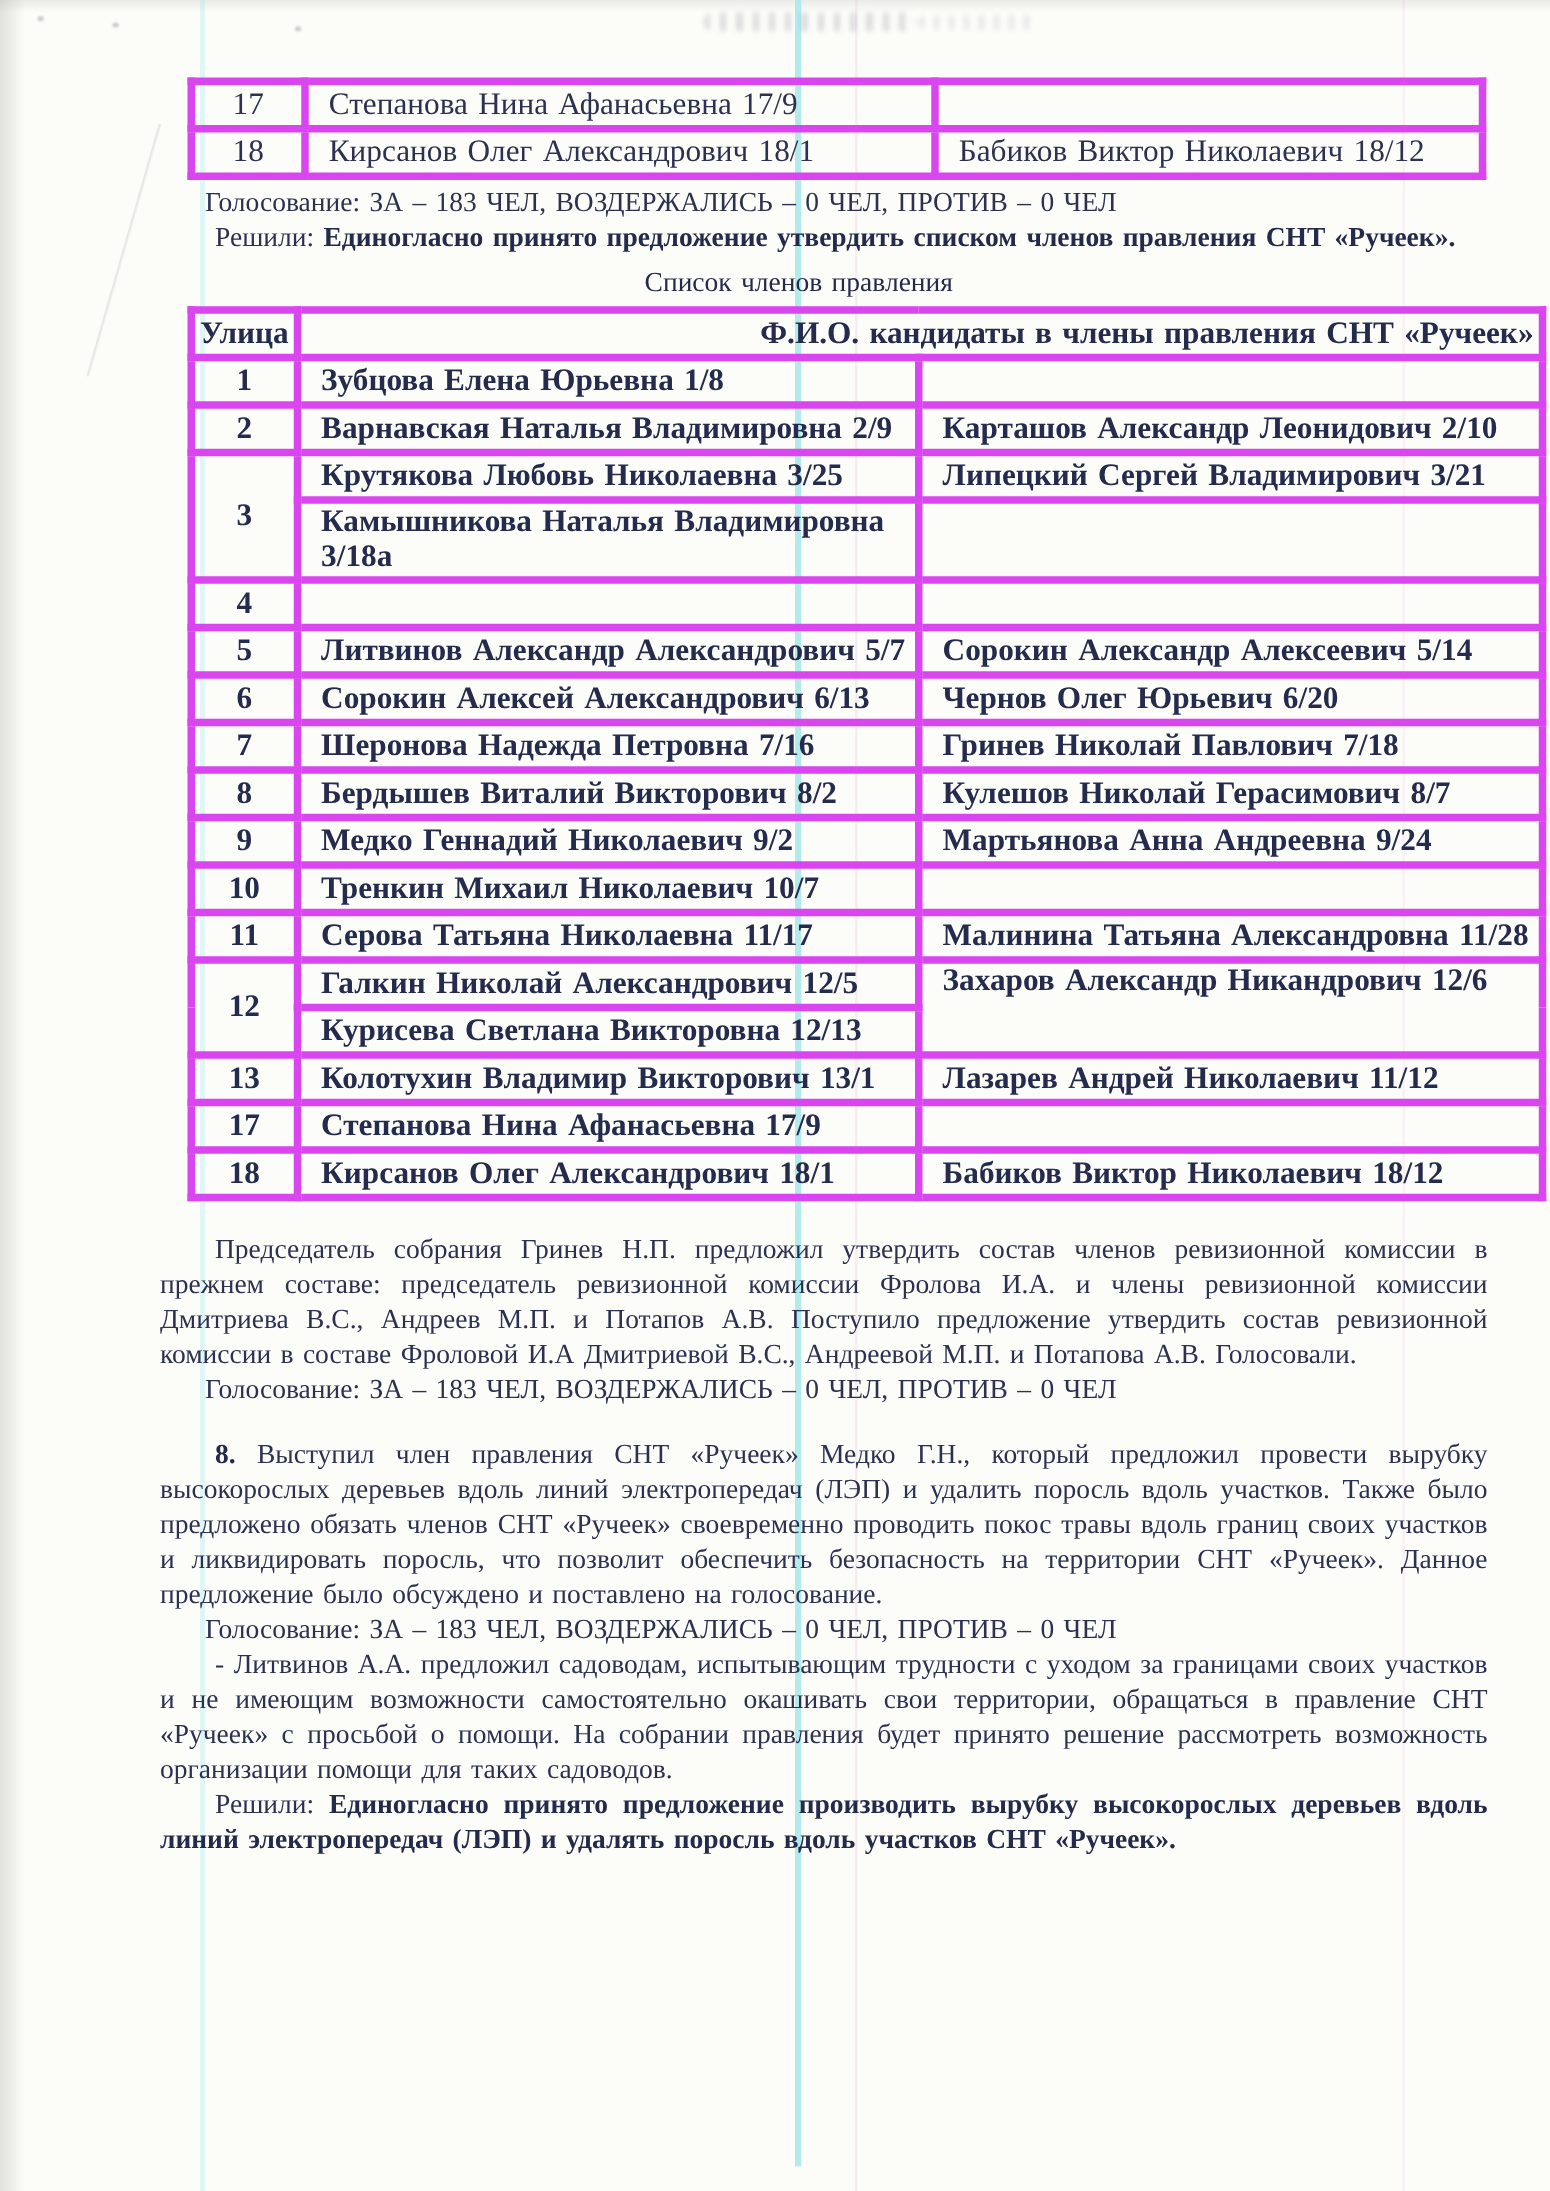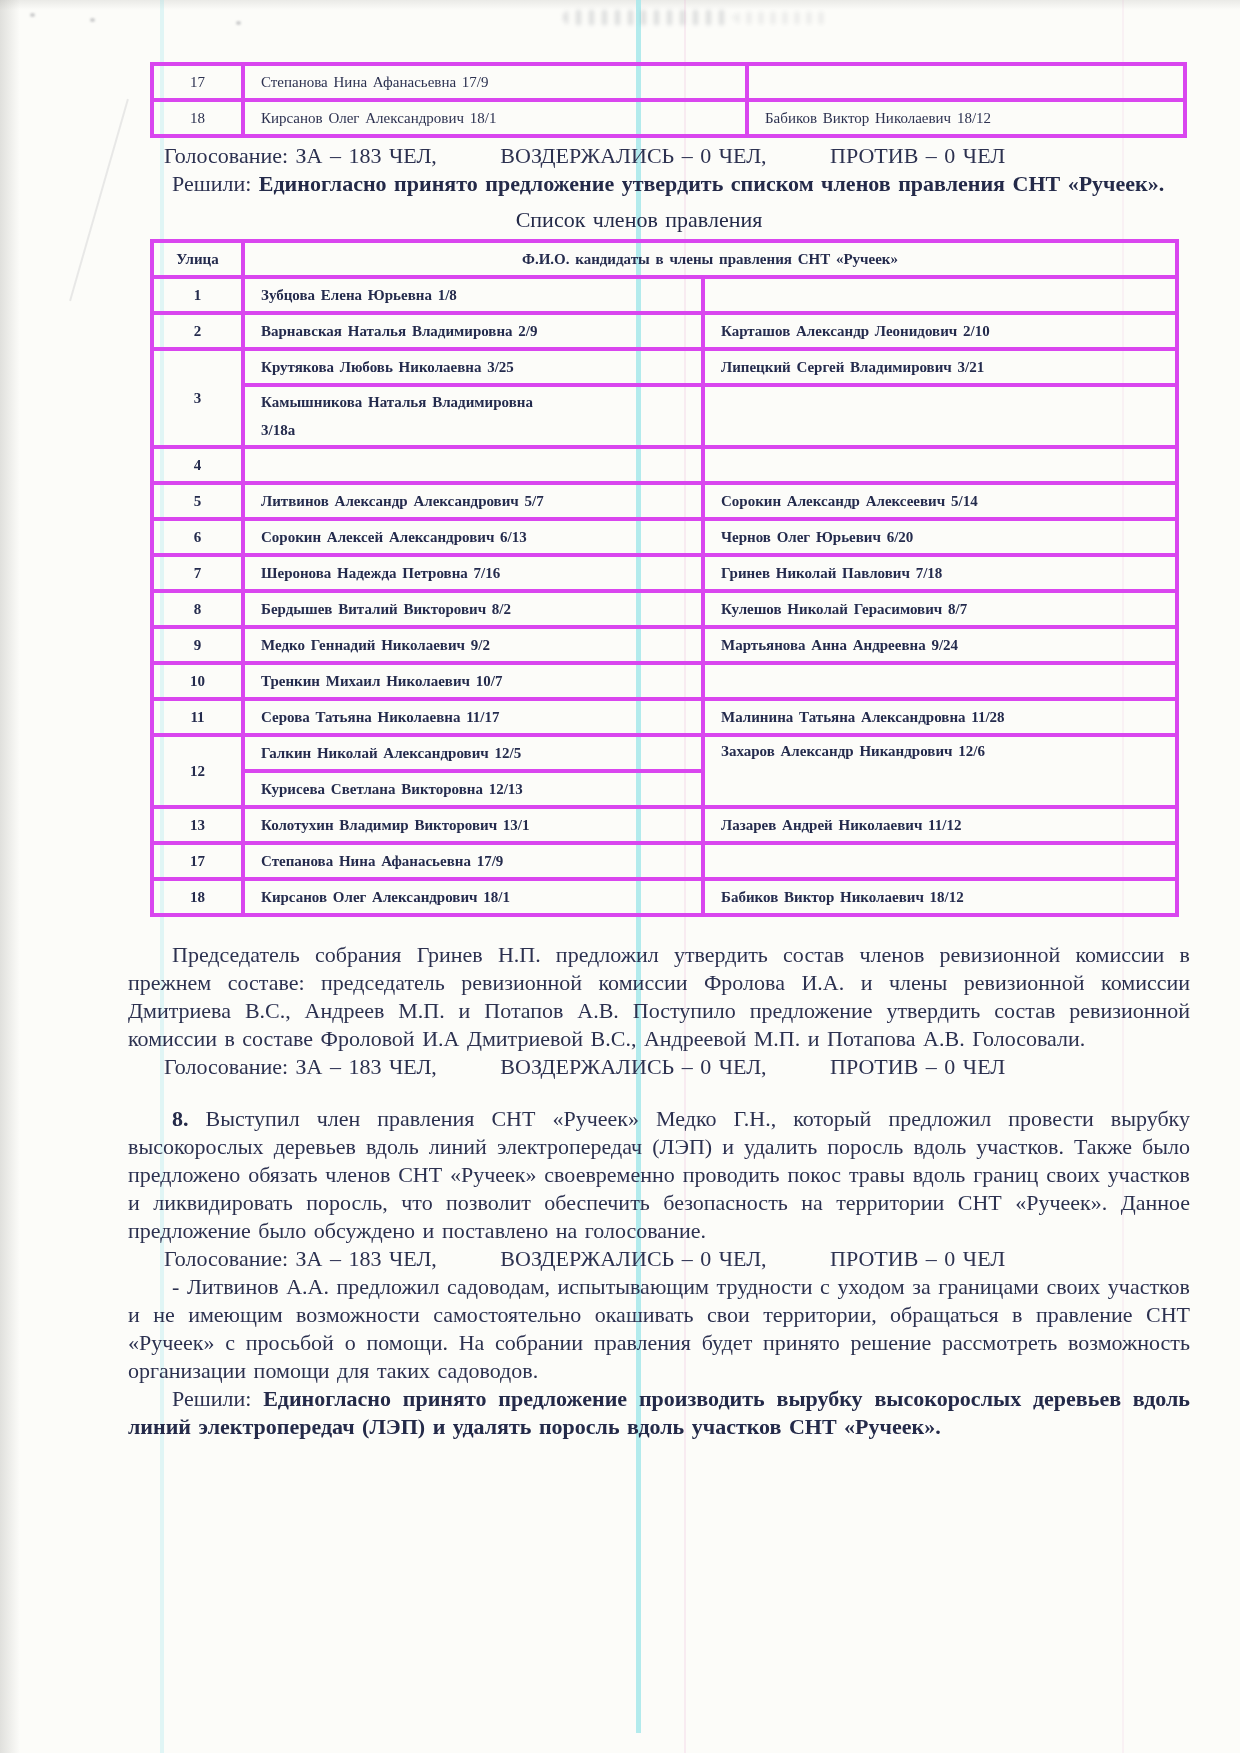--- a/index.html
+++ b/index.html
@@ -31,36 +31,36 @@
   .content {
     position:absolute; left:128px; top:62px; width:1062px;
     color:#2c3150; font-size:22px; line-height:28px;
     text-align:justify; word-spacing:2px;
   }
   p { margin:0; }
   p.body { text-indent:44px; }
   .mt { margin-top:24px; }
   .mt-sm { margin-top:2px; }
   p.vote { text-align:left; text-indent:0; padding-left:36px; white-space:nowrap; }
-  .vote span + span { margin-left:56px; }
+  .vote span + span { }
   .b { font-weight:bold; color:#242a49; }
   .title { text-align:center; font-weight:normal; color:#242a49; margin:8px 40px 5px 0; }
   
   table.tbl { border-collapse:collapse; table-layout:fixed; margin-left:22px; }
   .tbl td {
-    border:4px solid #d946ef; height:30px; overflow:hidden;
-    padding:1px 8px 1px 16px; font-size:15px; line-height:26px;
+    border:6px solid #d946ef; height:30px; overflow:hidden;
+    padding:1px 8px 1px 16px; font-size:25px; line-height:26px;
     white-space:nowrap; text-align:left; vertical-align:middle;margin-left:12px;
   }
   .tbl td.num { text-align:center; padding:1px 2px; }
   table.top-tbl { margin-bottom:4px; }
   table.top-tbl td { font-weight:normal; color:#2c3150; }
   table.top-tbl tr { height:33px; }
   table.main-tbl td { font-weight:bold; color:#242b4d; }
-  table.main-tbl td.hdr { text-align:center; padding:1px 4px; }
+  table.main-tbl td.hdr { text-align:right; padding:1px 4px; }
   tr.row-tall { height:58px; }
   tr.row-mid { height:32px; }
   td.wrap { white-space:pre-line; line-height:28px; }
   td.vtop { vertical-align:top;border-radius:18px; }
 </style>
 </head>
 <body>
 
 <div class="page">
 

